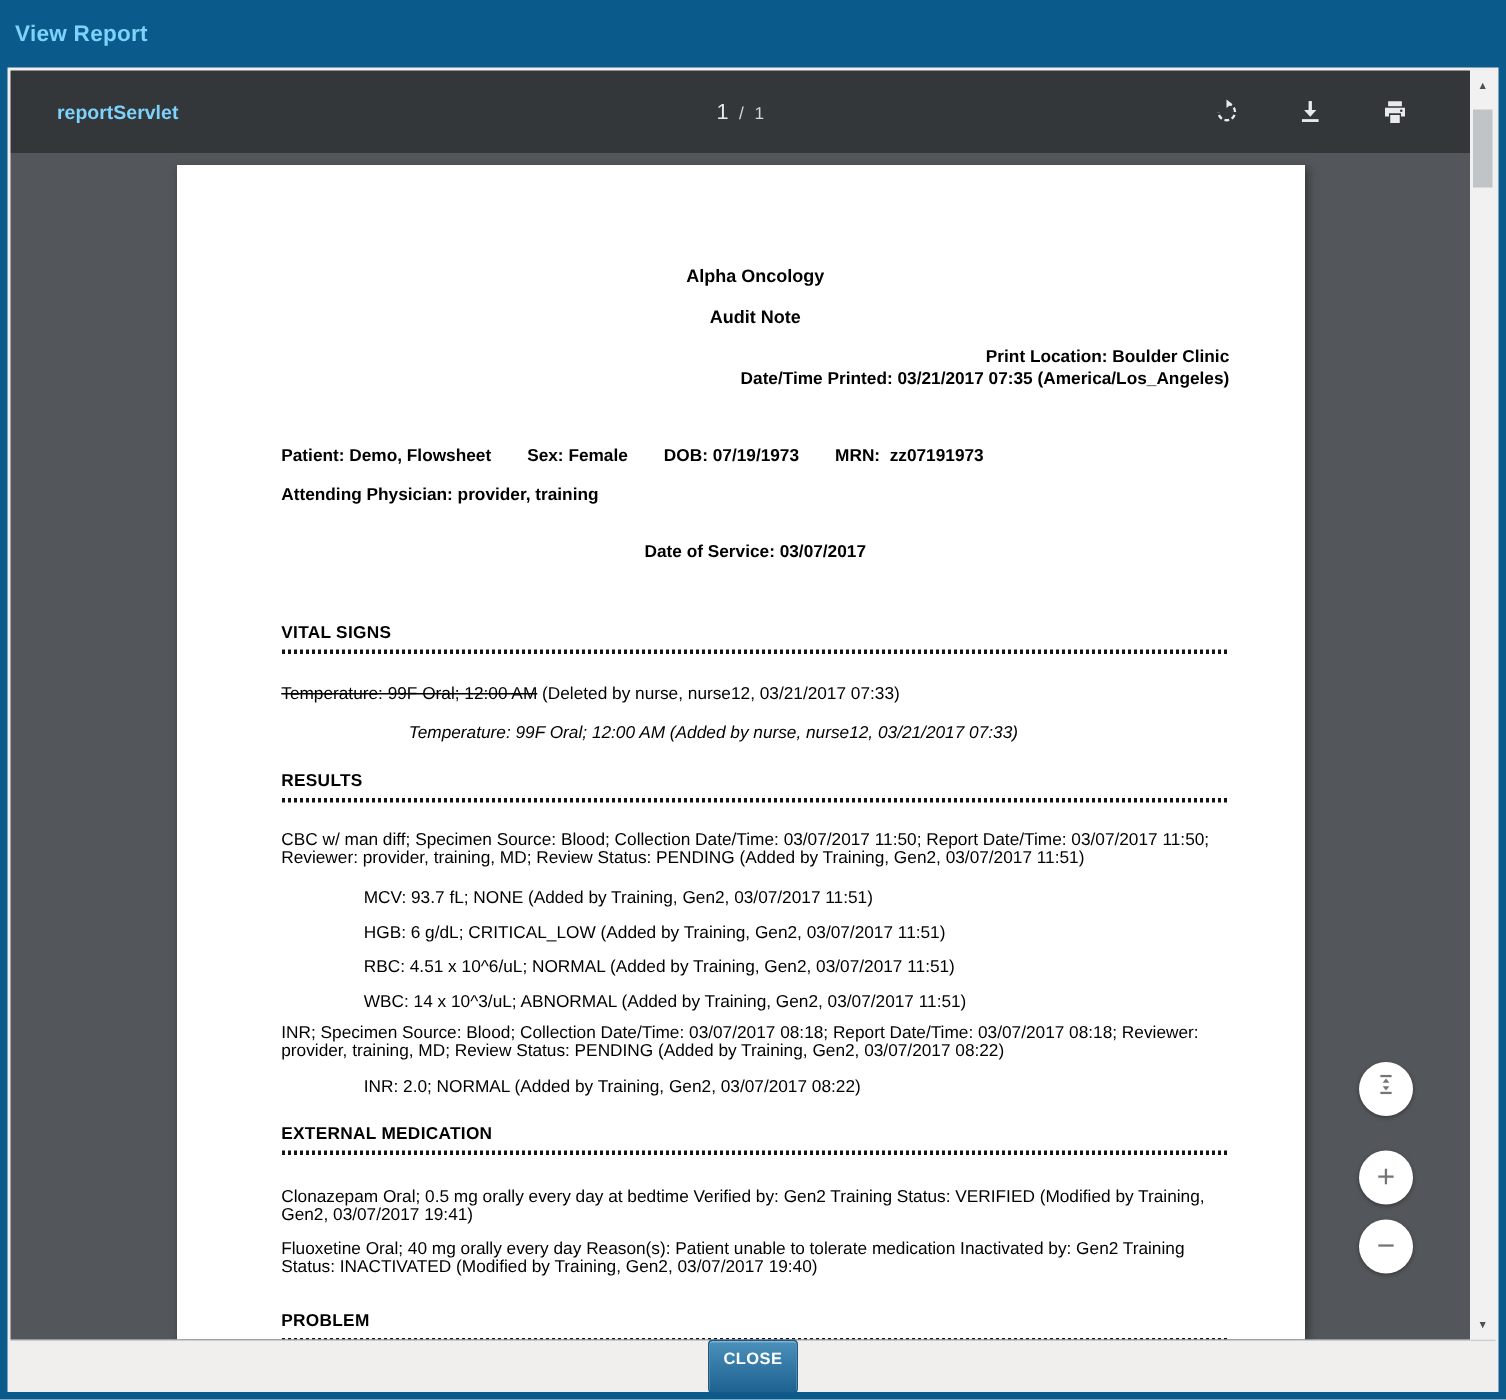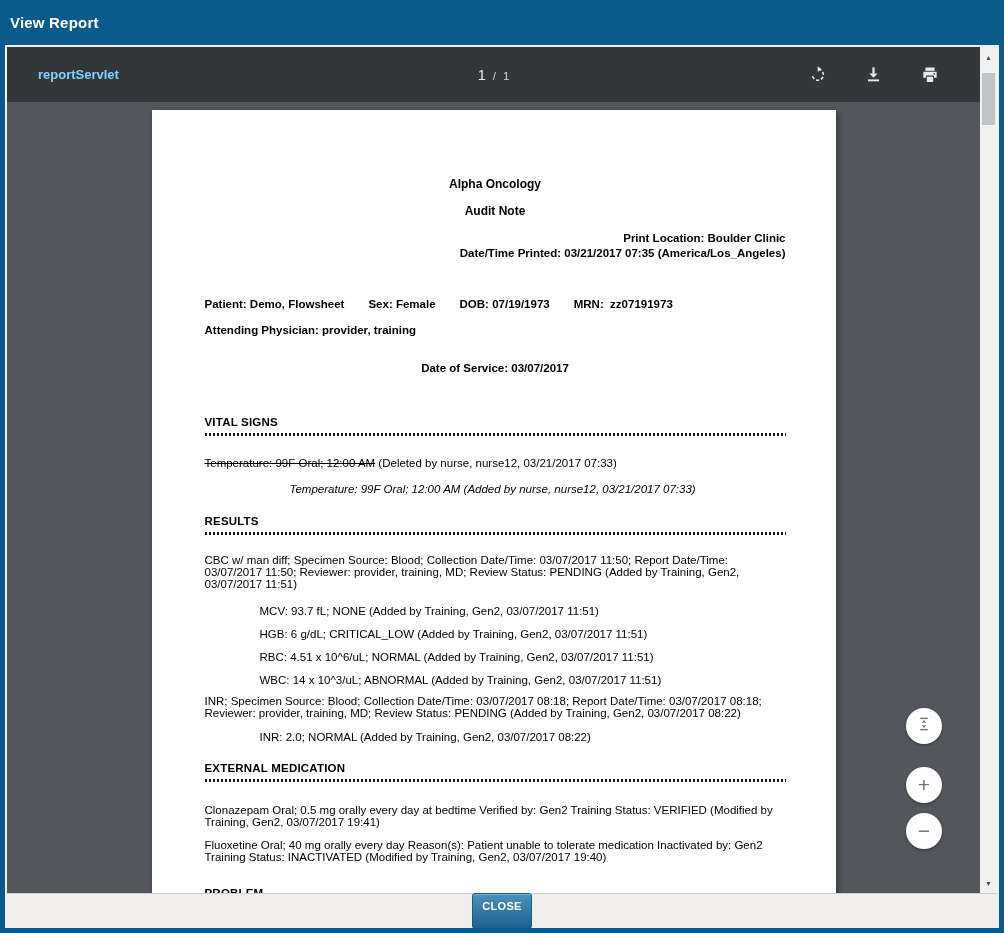--- a/index.html
+++ b/index.html
@@ -2,44 +2,44 @@
 <html><head>
 <meta charset="utf-8">
 <style>
   * { margin:0; padding:0; box-sizing:border-box; }
   html,body { width:1004px; height:933px; font-family:"Liberation Sans",sans-serif; }
 
   .dialog { position:relative; width:1004px; height:933px; background:#0a5b8c; overflow:hidden; }
 
   
   .titlebar { height:45px; display:flex; align-items:center; padding:0 10px; }
-  .titlebar .title { color:#ffffff; font-size:15px; font-weight:bold; letter-spacing:.2px; }
+  .titlebar .title { color:#7dd3fc; font-size:15px; font-weight:bold; letter-spacing:.2px; }
 
   
   .frame { position:absolute; left:5px; right:5px; top:45px; bottom:5px;
            background:#f0efee; padding:2px 2px 0 2px; display:flex; flex-direction:column; }
   .main-row { flex:1; display:flex; min-height:0; }
   .content-col { flex:1; display:flex; flex-direction:column; min-width:0; }
 
   
   .toolbar { height:55px; background:#33373a; display:flex; align-items:center;
              padding:0 40px 0 31px; position:relative; flex:none; }
   .tb-title { color:#7dd3fc; font-size:13px; font-weight:bold; }
   .page-indicator { position:absolute; left:50%; transform:translateX(-50%);
                     color:#e9eaeb; display:flex; align-items:baseline; gap:7px; }
   .page-indicator .cur { font-size:14.5px; }
   .page-indicator .sep, .page-indicator .tot { font-size:11.5px; color:#d6d7d8; }
   .tb-icons { margin-left:auto; display:flex; align-items:center; gap:37px; }
   .tb-btn { background:none; border:none; padding:0; cursor:pointer; line-height:0; }
 
   
   .viewer { flex:1; background:#53565a; position:relative; overflow:hidden; }
-  .page { width:684px; height:783px; margin:8px auto 0; background:#fff;
+  .page { width:752px; height:783px; margin:8px auto 0; background:#fff;
           box-shadow:2px 2px 6px rgba(0,0,0,.38);
-          padding:68px 50px 0 53px; overflow:hidden;
+          padding:68px 50px 0 70px; overflow:hidden;
           color:#000; font-size:11.5px; line-height:12px; }
 
   .doc-center { text-align:center; font-weight:bold; }
   .org { font-size:12px; margin-bottom:15px; }
   .note-type { font-size:12px; margin-bottom:14px; }
   .print-block { text-align:right; font-weight:bold; line-height:15px; margin-bottom:37px; }
   .patient-row { display:flex; gap:24px; font-weight:bold; margin-bottom:14px; }
   .attending { font-weight:bold; margin-bottom:26px; }
   .dos { margin-bottom:42px; }
 

